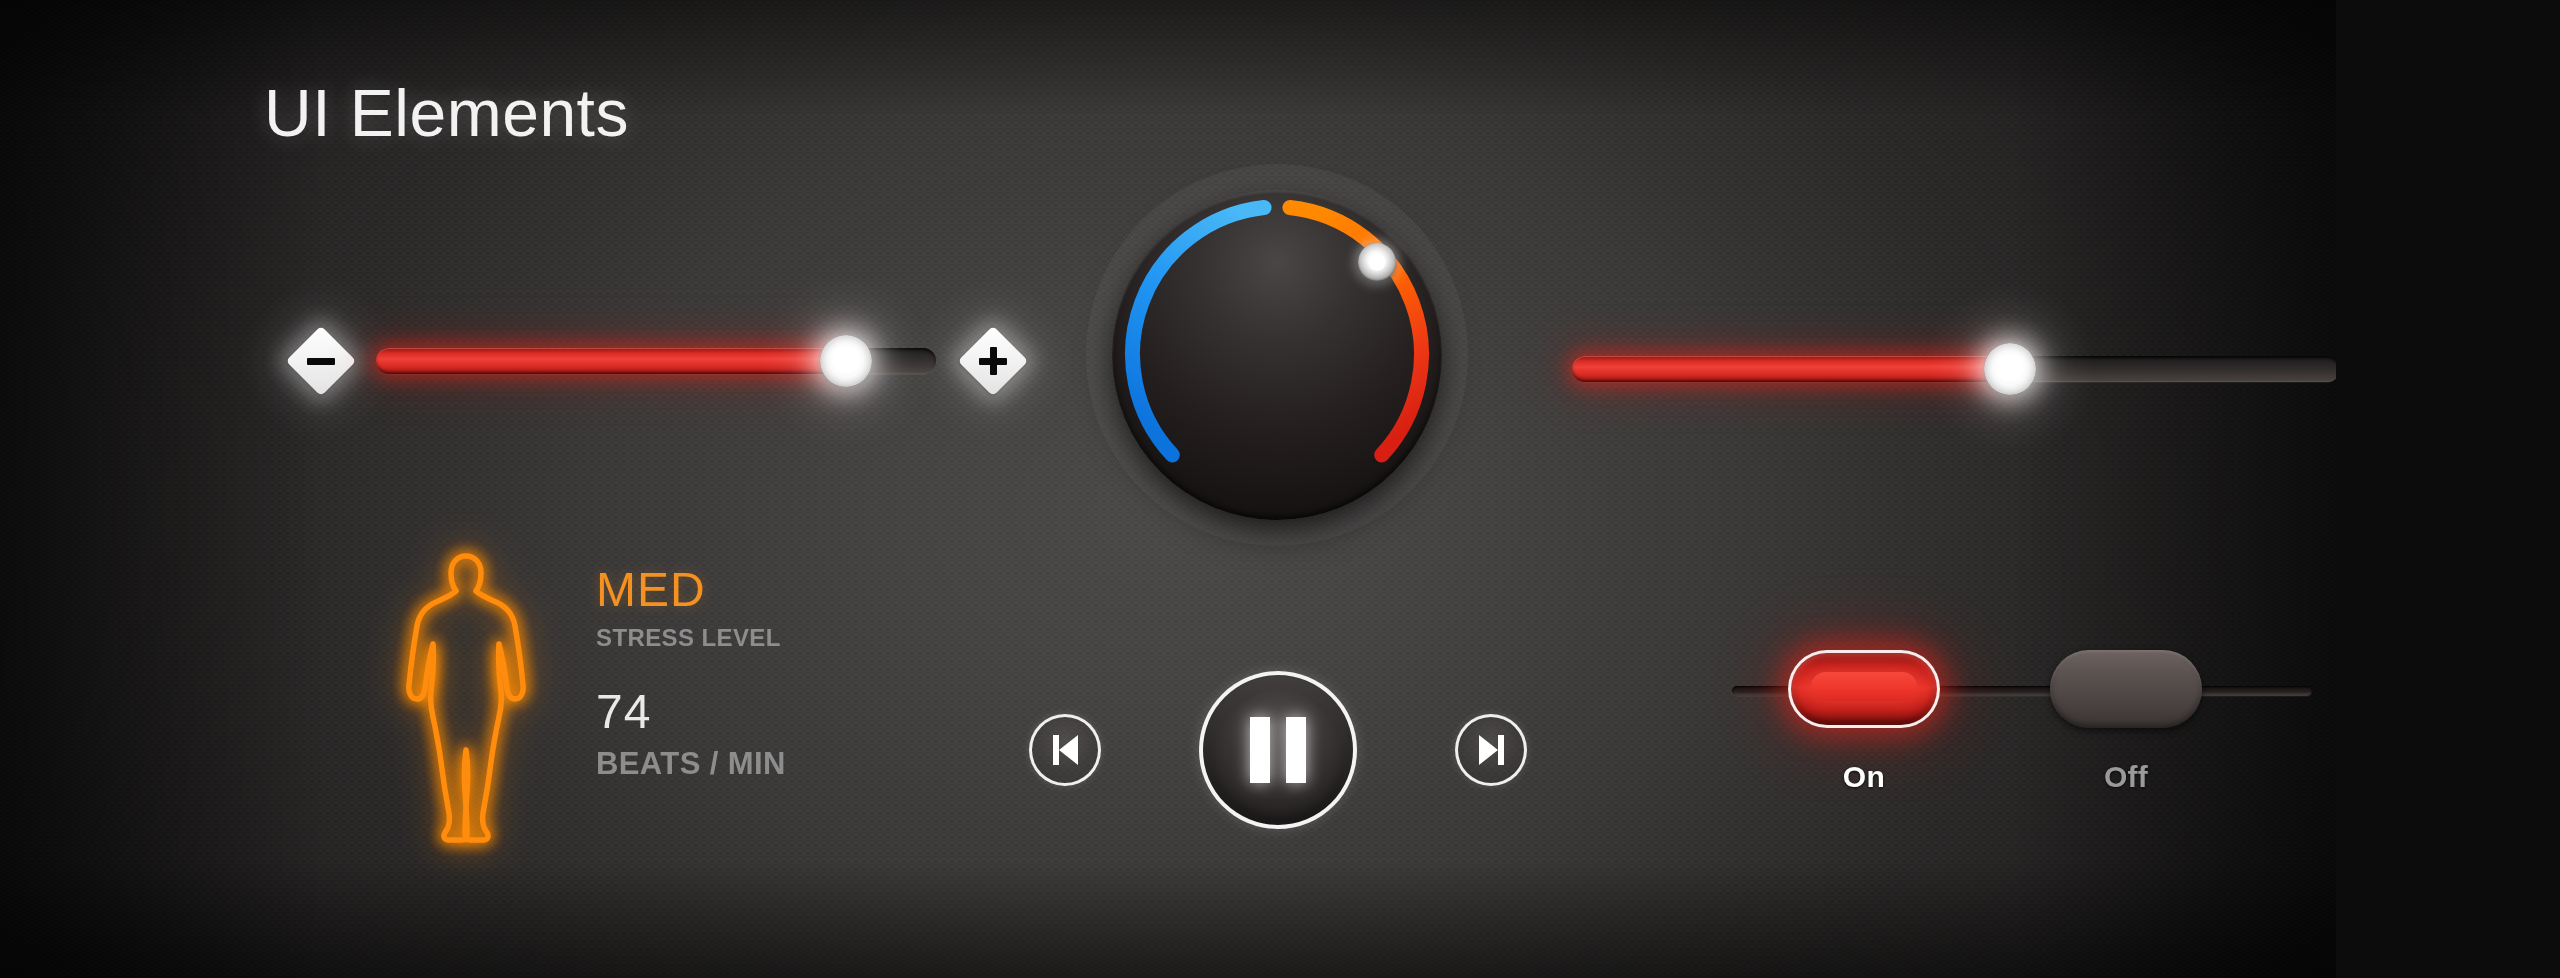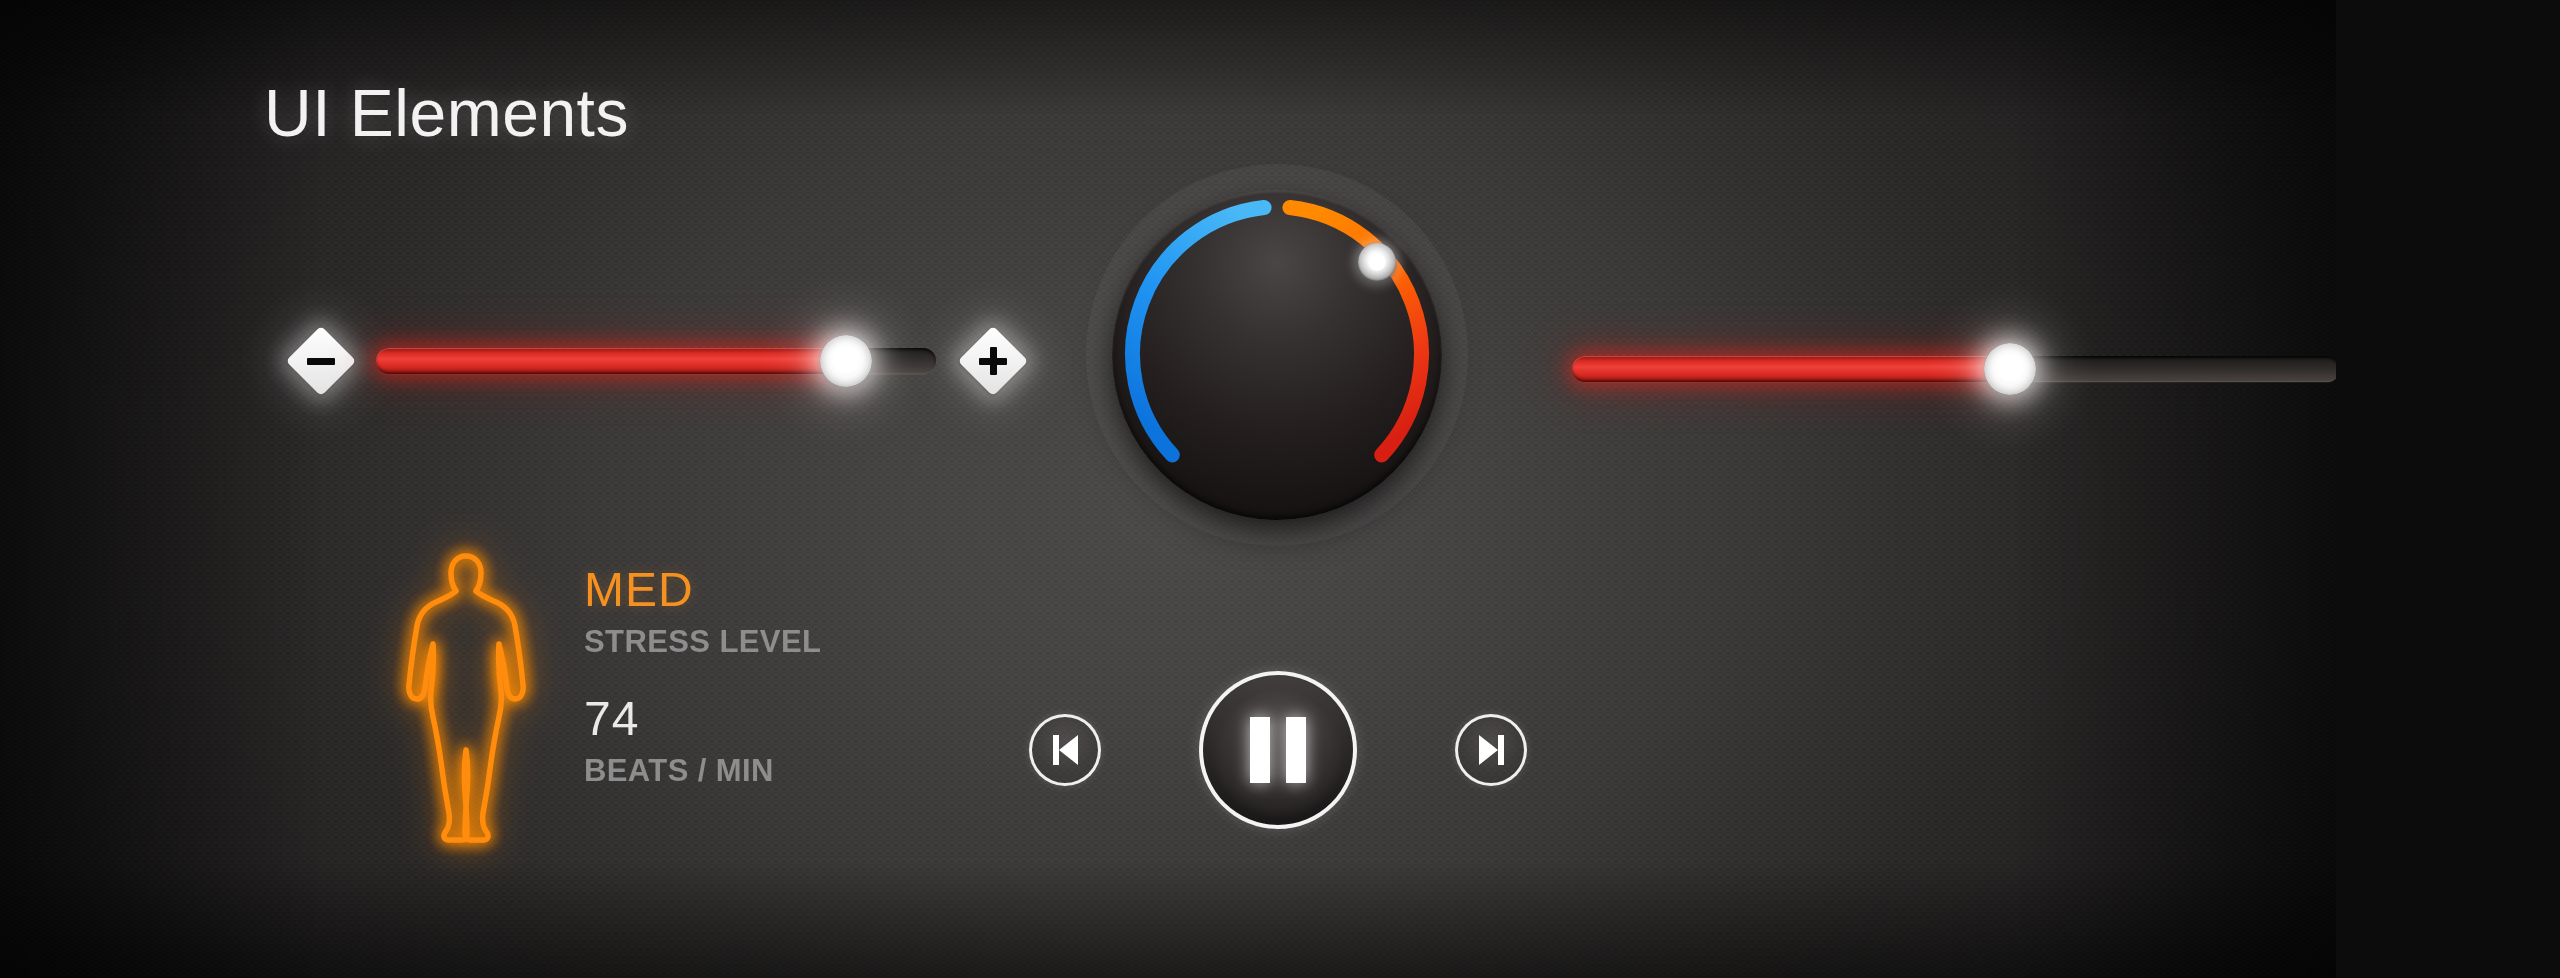--- a/index.html
+++ b/index.html
@@ -272,35 +272,35 @@
   }
   .human-path {
     fill: none;
     stroke: #ff8c0a;
     stroke-width: 5.5;
     stroke-linejoin: round;
     stroke-linecap: round;
   }
 
   #bio-text {
-    left: 584px;
+    left: 596px;
     top: 566px;
     width: 520px;
   }
   #bio-stress-value {
     font-size: 48px;
     font-weight: 300;
     color: #f59120;
     letter-spacing: 1px;
     line-height: 1;
     text-shadow: 0 0 12px rgba(245,145,32,0.28);
   }
   #bio-stress-label {
     margin-top: 12px;
-    font-size: 31px;
+    font-size: 24px;
     font-weight: bold;
     letter-spacing: 0.4px;
     color: #8d8d8d;
     line-height: 1;
   }
   #bio-bpm-value {
     margin-top: 38px;
     font-size: 48px;
     font-weight: 300;
     color: #e9e9e9;
@@ -580,14 +580,23 @@
     </span>
   </div>
 
   <div class="media-btn media-btn-small" style="left:1455px; top:714px;">
     <span class="track-glyph">
       <span class="tri-right"></span>
       <span class="bar-v"></span>
     </span>
   </div>
 
+  <div id="toggle-group" class="abs">
+    <div id="toggle-rail"></div>
+
+    <div class="toggle-pill" id="toggle-pill-on"></div>
+    <div class="toggle-pill" id="toggle-pill-off"></div>
+
+    <div class="toggle-label" id="toggle-label-on">On</div>
+    <div class="toggle-label" id="toggle-label-off">Off</div>
+  </div>
 
 </div>
 
 </body></html>

